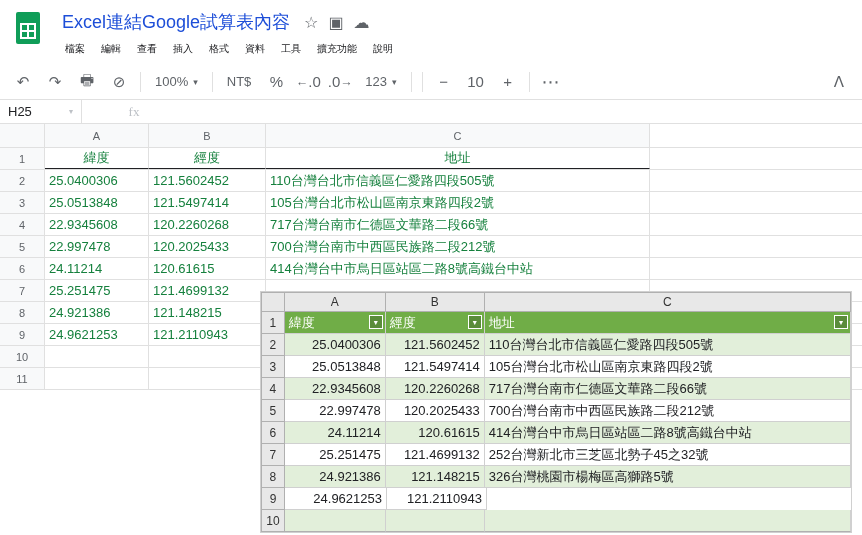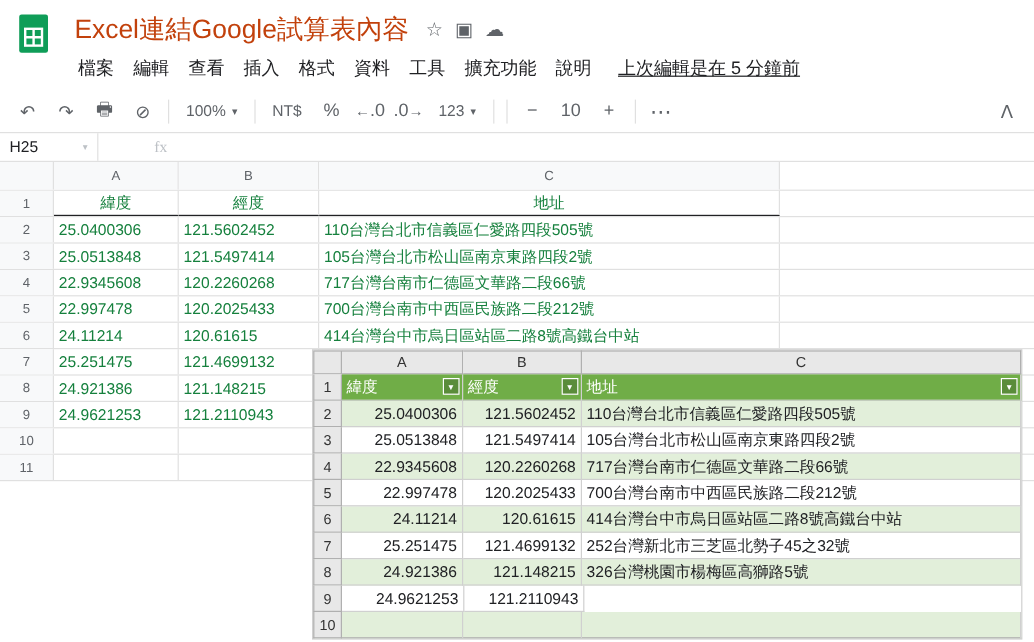--- a/index.html
+++ b/index.html
@@ -4,25 +4,25 @@
 <style>
 * { margin: 0; padding: 0; box-sizing: border-box; font-family: "Google Sans", Arial, sans-serif; }
 body { background: #fff; font-size: 13px; color: #3c4043; overflow: hidden; width: 862px; height: 535px; position: relative; }
 
 
 .header { display: flex; align-items: flex-start; padding: 8px 10px 0; gap: 8px; }
 .logo { width: 40px; height: 40px; display: flex; align-items: center; justify-content: center; }
 .logo svg { width: 36px; height: 36px; }
 .title-area { flex: 1; }
 .title-row { display: flex; align-items: center; gap: 10px; }
-.title { font-size: 22px; color: #c2410c; padding: 2px 4px; }
+.title { font-size: 18px; color: #1d4ed8; padding: 2px 4px; }
 .title-icons { display: flex; gap: 10px; color: #5f6368; }
 .title-icons span { cursor: pointer; font-size: 16px; }
 .menubar { display: flex; gap: 2px; margin-top: 2px; align-items: center; }
-.menubar span { padding: 4px 7px; color: #202124; font-size: 15px; cursor: pointer; border-radius: 4px; }
+.menubar span { padding: 4px 7px; color: #202124; font-size: 10px; cursor: pointer; border-radius: 4px; font-family: Liberation Mono, monospace; }
 .last-edit { text-decoration: underline; color: #5f6368; font-size: 13px; margin-left: 6px; padding: 4px 0; }
 
 
 .toolbar { display: flex; align-items: center; padding: 4px 10px; gap: 6px; border-bottom: 1px solid #e0e0e0; margin-top: 4px; height: 36px; }
 .tool-btn { width: 26px; height: 26px; display: flex; align-items: center; justify-content: center; cursor: pointer; color: #5f6368; border-radius: 3px; font-size: 15px; }
 .tool-sep { width: 1px; height: 20px; background: #e0e0e0; margin: 0 2px; }
 .zoom { display: flex; align-items: center; gap: 2px; color: #5f6368; padding: 4px 6px; cursor: pointer; }
 .currency { color: #5f6368; padding: 4px 6px; cursor: pointer; }
 .font-sel { display: flex; align-items: center; gap: 4px; padding: 4px 6px; cursor: pointer; color: #5f6368; }
 .toolbar .dd::after { content: "▾"; font-size: 9px; margin-left: 3px; }
@@ -88,21 +88,20 @@
     <div class="menubar">
       <span>檔案</span>
       <span>編輯</span>
       <span>查看</span>
       <span>插入</span>
       <span>格式</span>
       <span>資料</span>
       <span>工具</span>
       <span>擴充功能</span>
       <span>說明</span>
-      <span class="last-edit">上次編輯是在 5 分鐘前</span>
     </div>
   </div>
 </div>
 
 <div class="toolbar">
   <div class="tool-btn">↶</div>
   <div class="tool-btn">↷</div>
   <div class="tool-btn">🖶</div>
   <div class="tool-btn">⊘</div>
   <div class="tool-sep"></div>

